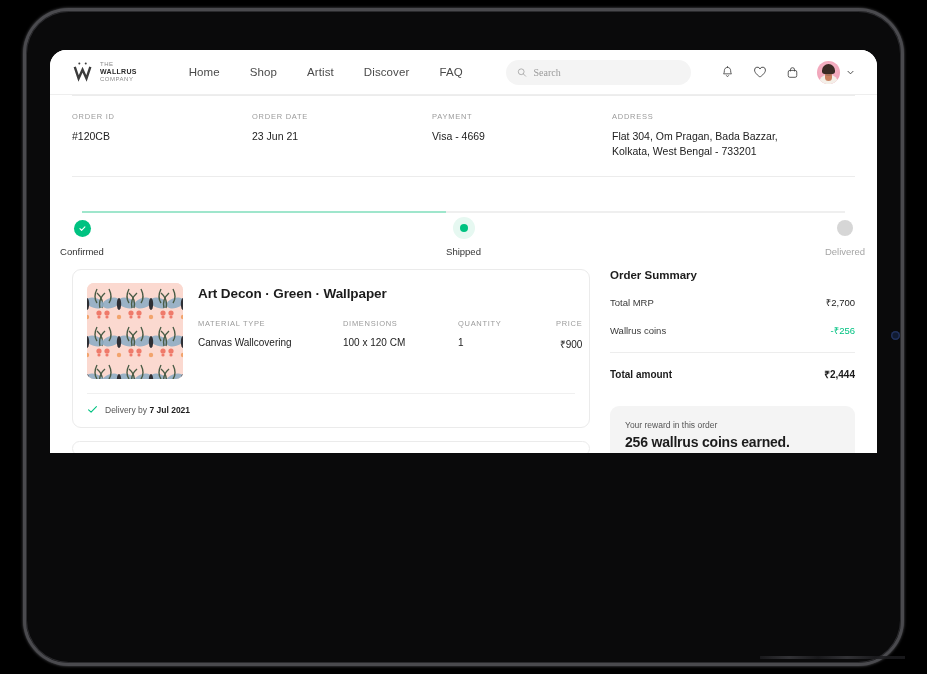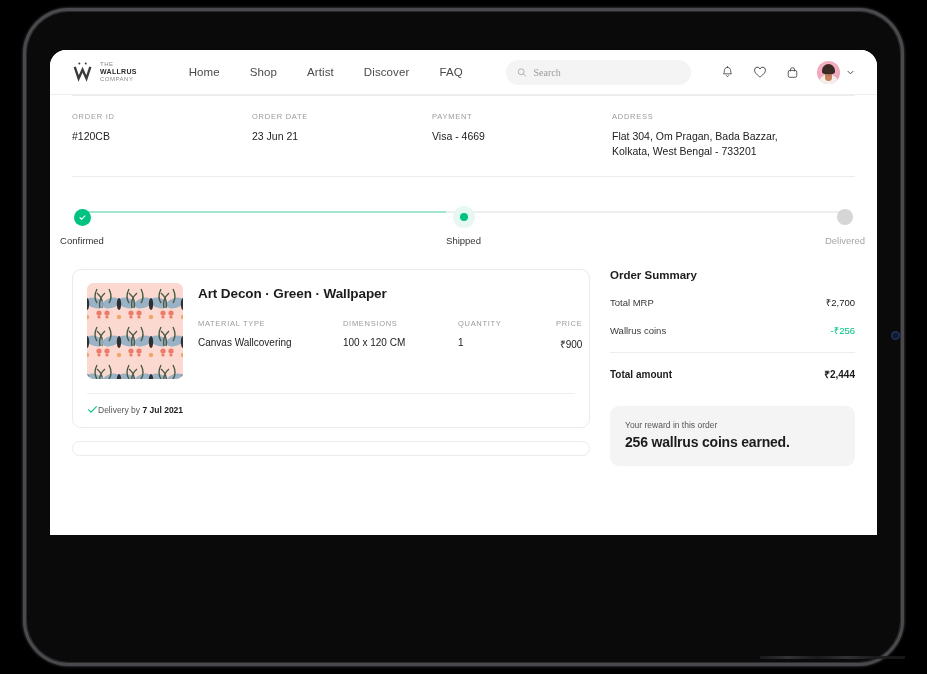--- a/index.html
+++ b/index.html
@@ -33,21 +33,21 @@
     left: 760px; top: 656px;
     width: 145px; height: 3px;
     background: linear-gradient(90deg,#1c1c1f 0%,#3a3a3e 20%,#1c1c1f 40%,#3a3a3e 60%,#1c1c1f 80%);
     opacity: .85;
   }
 
   
   #screen {
     position: absolute;
     left: 50px; top: 50px;
-    width: 827px; height: 485px;
+    width: 827px; height: 403px;
     background: #ffffff;
     border-top-left-radius: 16px;
     border-top-right-radius: 16px;
     overflow: hidden;
   }
 
   
   #topnav {
     height: 45px;
     display: flex;
@@ -127,21 +127,21 @@
   
   #tracker { position: relative; margin-top: 22px; height: 48px; }
   #track-line {
     position: absolute; left: 10px; right: 10px; top: 12px;
     height: 2px; background: #efefef;
   }
   #track-line-done {
     position: absolute; left: 10px; top: 12px; width: 46.5%;
     height: 2px; background: #9fe6cc;
   }
-  .track-step { position: absolute; top: 5px; width: 100px; text-align: center; }
+  .track-step { position: absolute; top: 16px; width: 100px; text-align: center; }
   .track-step.s1 { left: -40px; }
   .track-step.s2 { left: calc(50% - 50px); }
   .track-step.s3 { right: -40px; }
   .dot-wrap { height: 26px; display: flex; align-items: center; justify-content: center; }
   .dot-done {
     width: 17px; height: 17px; border-radius: 50%;
     background: #00c281; display: flex; align-items: center; justify-content: center;
   }
   .dot-current {
     width: 22px; height: 22px; border-radius: 50%;
@@ -180,21 +180,21 @@
   .spec.price { flex: 1; text-align: right; }
   .spec-label {
     font-size: 7.5px; color: #9b9b9b; letter-spacing: .7px;
     text-transform: uppercase;
   }
   .spec-value { font-size: 10px; color: #222; margin-top: 9px; }
   .delivery-row {
     border-top: 1px solid #f0f0f0;
     margin-top: 14px;
     padding: 10px 0 12px 0;
-    display: flex; align-items: center; 
+    display: flex; align-items: center; gap: 7px;
   }
   .delivery-text { font-size: 8.5px; color: #555; }
   .delivery-text b { color: #1c1c1c; }
 
   
   .pat-floral { width: 100%; height: 100%; background: #fbd9d0; position: relative; }
 
   
   #summary-title { font-size: 11.5px; font-weight: bold; color: #1c1c1c; }
   .sum-row {

